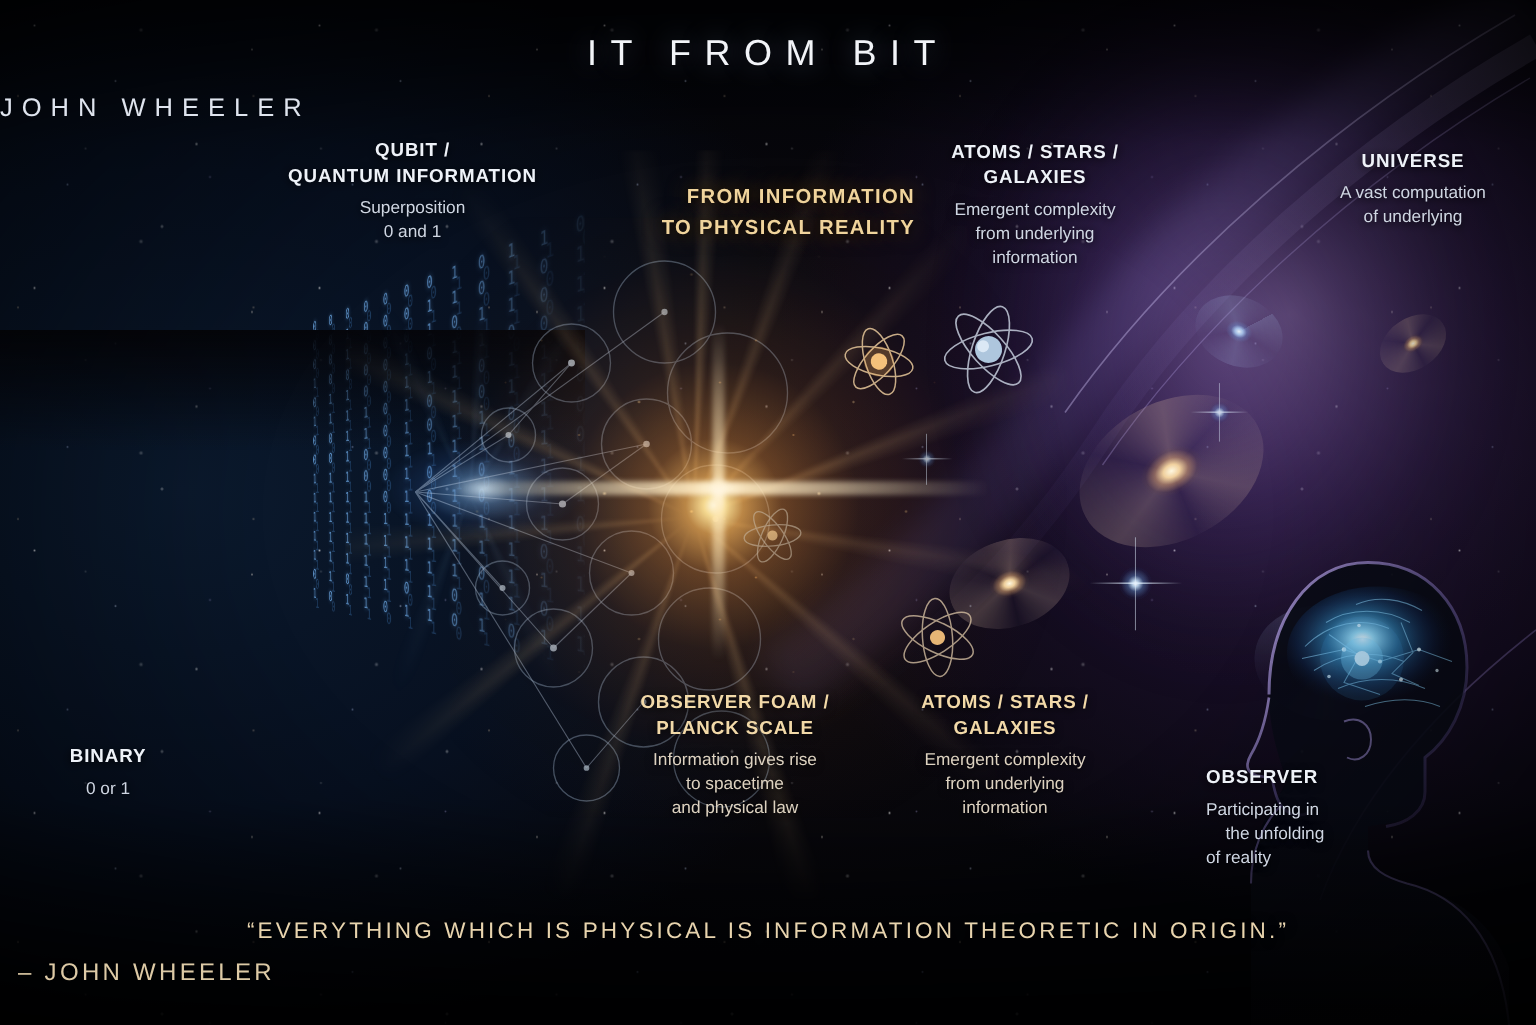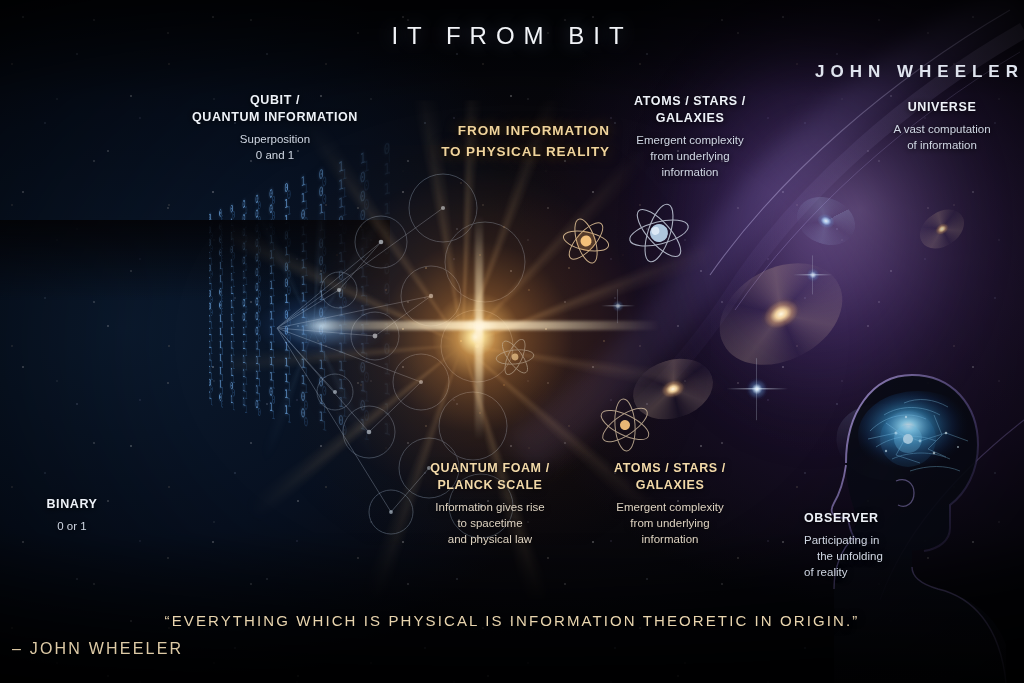--- a/index.html
+++ b/index.html
@@ -254,23 +254,23 @@
     position: absolute; top: 22px; left: 0; width: 1024px;
     text-align: center;
     font-size: 24px;
     font-weight: 400;
     letter-spacing: 9px;
     color: #f2f4f8;
     text-shadow: 0 0 18px rgba(150,180,230,.35);
   }
   .subtitle {
     position: absolute; top: 62px; left: 0; width: 1024px;
-    text-align: right;
+    text-align: left;
     font-size: 17px;
-    font-weight: 700;
+    font-weight: 400;
     letter-spacing: 6px;
     color: #dfe4ee;
   }
 
   .anno { position: absolute; }
   .anno .head {
     font-size: 12.5px;
     font-weight: 700;
     letter-spacing: .6px;
     line-height: 17px;
@@ -604,30 +604,30 @@
       <div class="head">ATOMS / STARS /</div>
       <div class="head">GALAXIES</div>
       <div class="body">Emergent complexity</div>
       <div class="body" style="margin-top:0;">from underlying</div>
       <div class="body" style="margin-top:0;">information</div>
     </div>
 
     <div class="anno center" style="left:862px; top:99px; width:160px;">
       <div class="head">UNIVERSE</div>
       <div class="body">A vast computation</div>
-      <div class="body" style="margin-top:0;">of information</div>
+      <div class="body" style="margin-top:0;">of underlying</div>
     </div>
 
     <div class="anno center" style="left:12px; top:496px; width:120px;">
       <div class="head">BINARY</div>
       <div class="body">0 or 1</div>
     </div>
 
     <div class="anno center gold" style="left:400px; top:460px; width:180px;">
-      <div class="head">QUANTUM FOAM /</div>
+      <div class="head">OBSERVER FOAM /</div>
       <div class="head">PLANCK SCALE</div>
       <div class="body">Information gives rise</div>
       <div class="body" style="margin-top:0;">to spacetime</div>
       <div class="body" style="margin-top:0;">and physical law</div>
     </div>
 
     <div class="anno center gold" style="left:580px; top:460px; width:180px;">
       <div class="head">ATOMS / STARS /</div>
       <div class="head">GALAXIES</div>
       <div class="body">Emergent complexity</div>

